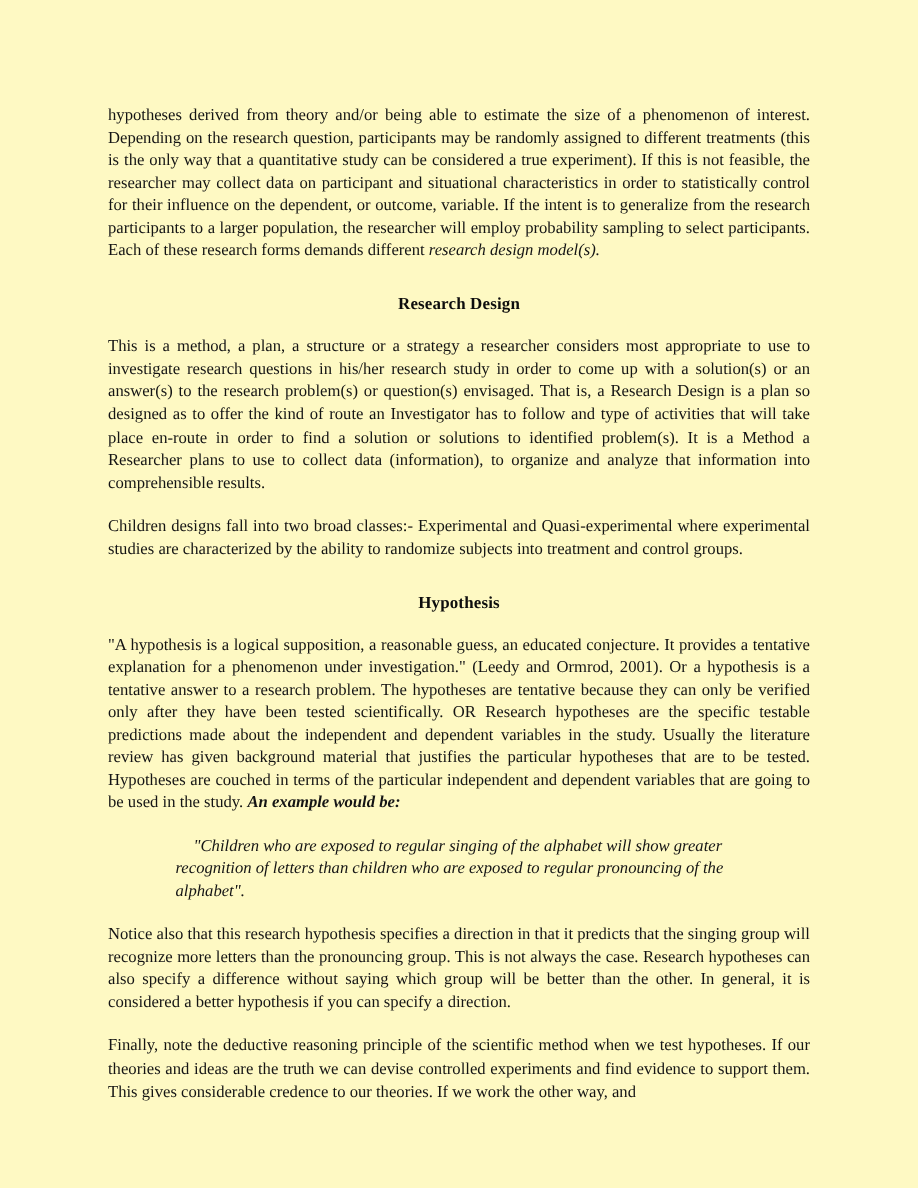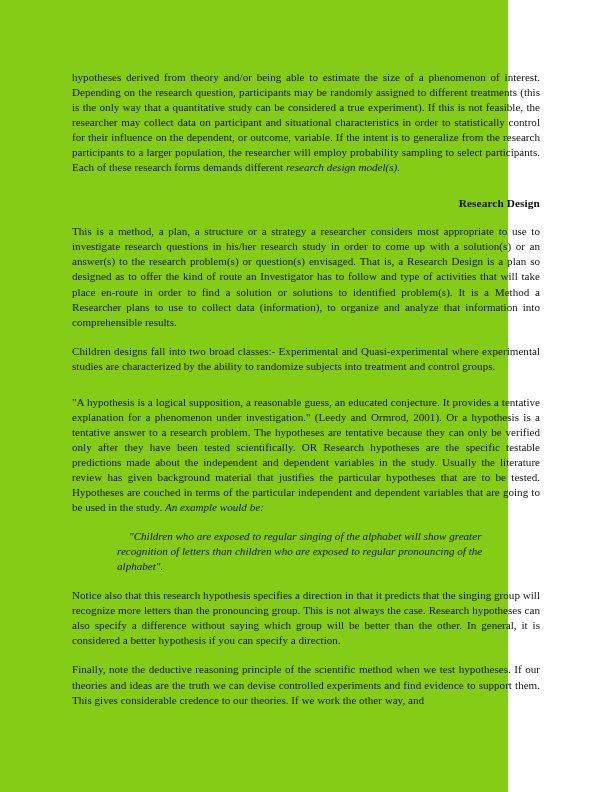--- a/index.html
+++ b/index.html
@@ -10,44 +10,44 @@
   body {
     width: 612px;
     height: 792px;
     overflow: hidden;
     font-family: "Liberation Serif", "DejaVu Serif", serif;
     color: #1a1a1a;
     -webkit-font-smoothing: antialiased;
   }
   .page {
     position: relative;
-    width: 508px;
+    width: 612px;
     height: 792px;
     box-sizing: border-box;
     padding: 70px 72px 0 72px;
-    background: #84cc16;
+    background: #fef9c3;
   }
   .doc-body {
     width: 468px;
   }
   p.para {
     margin: 0 0 14px 0;
     font-size: 11.1px;
     line-height: 15.05px;
     text-align: justify;
     text-justify: inter-word;
     hyphens: none;
     color: #141414;
   }
   h2.heading {
     margin: 0 0 13px 0;
     font-size: 11.3px;
     line-height: 15px;
     font-weight: bold;
-    text-align: right;
+    text-align: center;
     color: #0d0d0d;
     letter-spacing: 0.1px;
   }
   .spacer-before-heading {
     height: 7px;
   }
   blockquote.quote {
     margin: 0 0 14px 0;
     padding: 0 0 0 45px;
     font-size: 11.1px;
@@ -57,31 +57,32 @@
     color: #141414;
     width: 423px;
     box-sizing: border-box;
   }
   blockquote.quote .q-first-indent {
     display: inline-block;
     width: 12px;
   }
   em.it { font-style: italic; }
   strong.bd { font-weight: normal; }
-  strong.bdit { font-weight: normal; font-style: italic; }
+  strong.bdit { font-weight: bold; font-style: italic; }
 </style>
 </head>
 <body>
 
 <div class="page">
   <div class="doc-body" id="doc-body">
       <p class="para"><span>hypotheses derived from theory and/or being able to estimate the size of a phenomenon of interest. Depending on the research question, participants may be randomly assigned to different treatments (this is the only way that a quantitative study can be considered a true experiment). If this is not feasible, the researcher may collect data on participant and situational characteristics in order to statistically control for their influence on the dependent, or outcome, variable. If the intent is to generalize from the research participants to a larger population, the researcher will employ probability sampling to select participants. Each of these research forms demands different </span><em class="it">research design model(s).</em></p>
       <div class="spacer-before-heading"></div>
       <h2 class="heading">Research Design</h2>
       <p class="para"><span>This is a method, a plan, a structure or a strategy a researcher considers most appropriate to use to investigate research questions in his/her research study in order to come up with a solution(s) or an answer(s) to the  research problem(s) or question(s) envisaged.  That is, a Research Design is a plan so designed as to offer the kind of route an Investigator has to follow and type of activities that will take place en-route in order to find a solution or solutions to identified problem(s). It is a Method a Researcher plans to use to collect data (information), to organize and analyze that information into comprehensible results.</span></p>
       <p class="para"><span>Children designs fall into two broad classes:- </span><strong class="bd">Experimental</strong><span> and </span><strong class="bd">Quasi-experimental</strong><span> where experimental studies are characterized by the ability to randomize subjects into treatment and control groups.</span></p>
       <div class="spacer-before-heading"></div>
+      <h2 class="heading">Hypothesis</h2>
       <p class="para"><span>"A hypothesis is a logical supposition, a reasonable guess, an educated conjecture. It provides a tentative explanation for a phenomenon under investigation." (Leedy and Ormrod, 2001). Or a hypothesis is a tentative answer to a research problem. The hypotheses are tentative because they can only be verified only after they have been tested scientifically. OR Research hypotheses are the specific testable predictions made about the independent and dependent variables in the study. Usually the literature review has given background material that justifies the particular hypotheses that are to be tested. Hypotheses are couched in terms of the particular independent and dependent variables that are going to be used in the study. </span><strong class="bdit">An example would be:</strong></p>
       <blockquote class="quote"><span class="q-first-indent"></span><span>"Children who are exposed to regular singing of the alphabet will show greater recognition of letters than children who are exposed to regular pronouncing of the alphabet".</span></blockquote>
       <p class="para"><span>Notice also that this research hypothesis specifies a direction in that it predicts that the singing group will recognize more letters than the pronouncing group. This is not always the case. Research hypotheses can also specify a difference without saying which group will be better than the other. In general, it is considered a better hypothesis if you can specify a direction.</span></p>
       <p class="para"><span>Finally, note the deductive reasoning principle of the scientific method when we test hypotheses. If our theories and ideas are the truth we can devise controlled experiments and find evidence to support them. This gives considerable credence to our theories. If we work the other way, and</span></p>
     </div>
 </div>
 
 </body></html>

